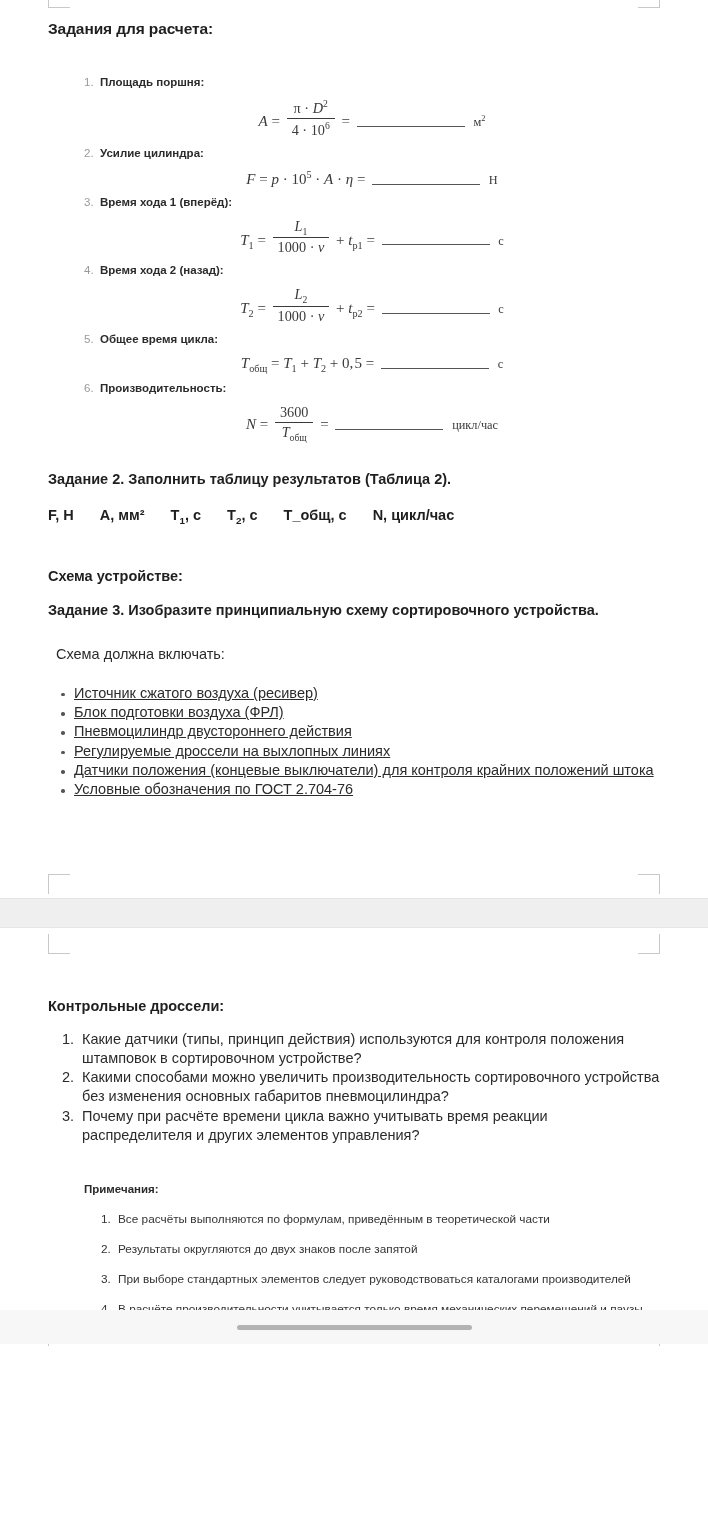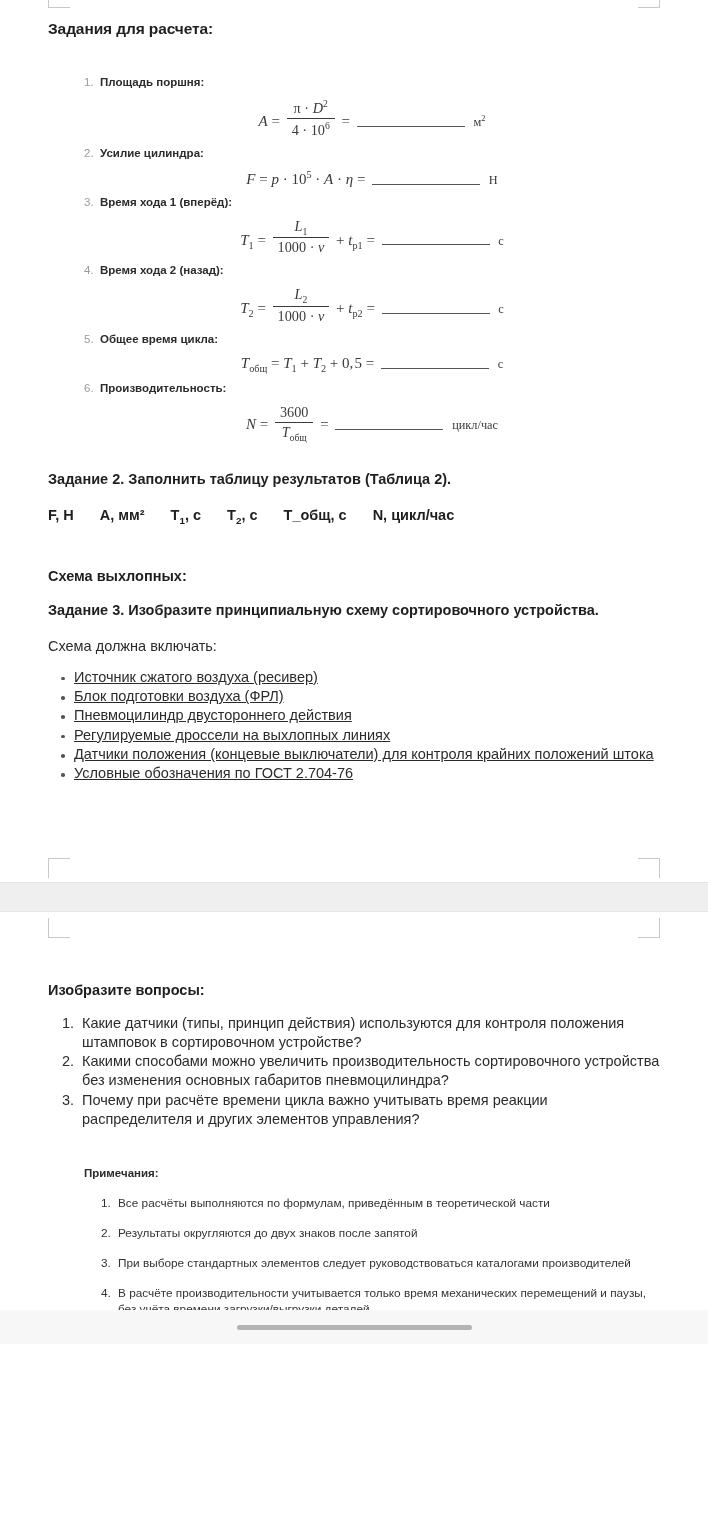--- a/index.html
+++ b/index.html
@@ -62,21 +62,21 @@
   }
   .sub-head {
     font-size: 11.5px;
     font-weight: bold;
     color: #2b2b2b;
     margin: 0;
   }
   p.body-text {
     font-size: 14.5px;
     color: #2b2b2b;
-    margin: 0;
+    margin: 8px;
     line-height: 1.38;
   }
   p.body-bold {
     font-size: 14.5px;
     font-weight: bold;
     color: #1f1f1f;
     margin: 0;
     line-height: 1.38;
   }
 
@@ -324,21 +324,21 @@
       <span>F, Н</span>
       <span>A, мм²</span>
       <span>T<sub>1</sub>, с</span>
       <span>T<sub>2</sub>, с</span>
       <span>T_общ, с</span>
       <span>N, цикл/час</span>
     </div>
 
     <div class="sp40"></div>
 
-    <p class="body-bold">Схема выхлопных:</p>
+    <p class="body-bold">Схема устройстве:</p>
 
     <div class="sp14"></div>
 
     <p class="body-bold">Задание 3. Изобразите принципиальную схему сортировочного устройства.</p>
 
     <div class="sp16"></div>
 
     <p class="body-text">Схема должна включать:</p>
 
     <div class="sp12"></div>
@@ -359,21 +359,21 @@
   </div>
 
   <div class="page-gap"></div>
 
   <div class="page" style="padding-top:6px;padding-bottom:20px;">
     <span class="crop tl mark-p2-tl"></span>
     <span class="crop tr mark-p2-tr"></span>
 
     <div style="height:62px;"></div>
 
-    <p class="body-bold">Изобразите вопросы:</p>
+    <p class="body-bold">Контрольные дроссели:</p>
 
     <div class="sp14"></div>
 
     <ol class="questions">
       <li>Какие датчики (типы, принцип действия) используются для контроля положения штамповок в сортировочном устройстве?</li>
       <li>Какими способами можно увеличить производительность сортировочного устройства без изменения основных габаритов пневмоцилиндра?</li>
       <li>Почему при расчёте времени цикла важно учитывать время реакции распределителя и других элементов управления?</li>
     </ol>
 
     <div style="height:38px;"></div>

